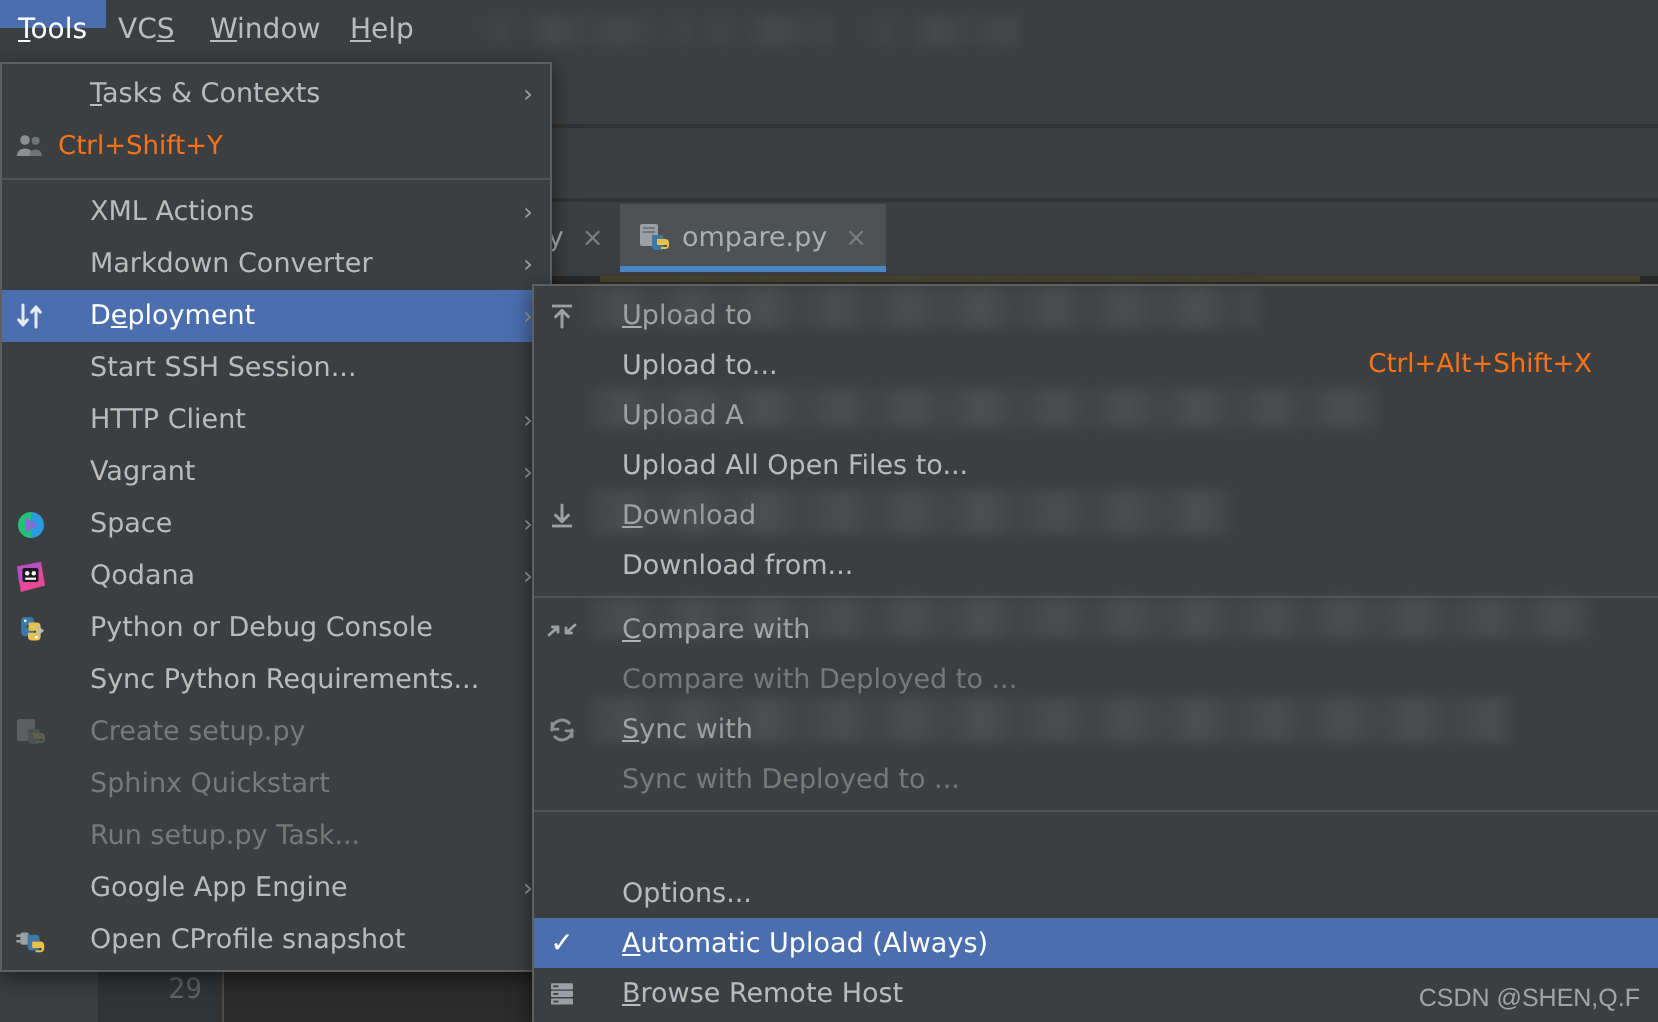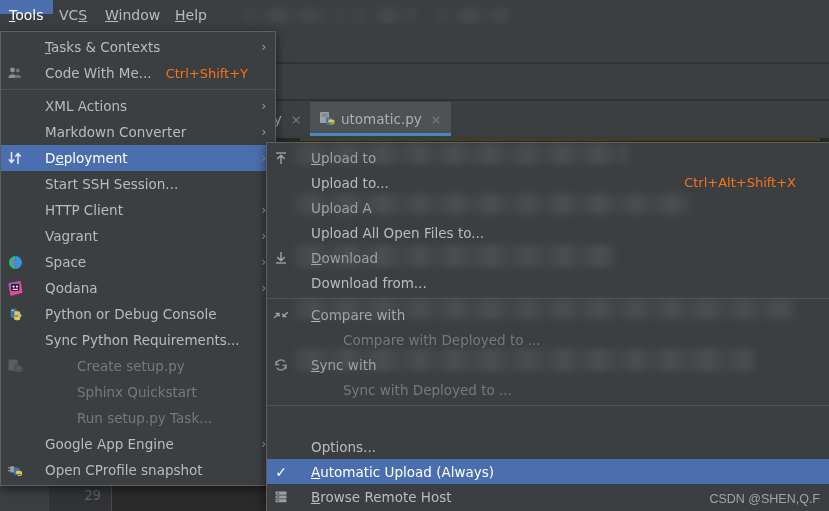--- a/index.html
+++ b/index.html
@@ -100,21 +100,21 @@
   .menu-row {
     position:relative;
     display:flex; align-items:center;
     height:25px;
     padding:0 0 0 0;
     color:#bbbbbb;
     font-size:13.5px;
     white-space:nowrap;
   }
   .menu-row.sel { background:#4b6eaf; color:#ffffff; }
-  .menu-row.disabled { color:#787878;gap:32px; }
+  .menu-row.disabled { color:#787878; }
   .mi-icon {
     width:28px; min-width:28px; height:25px;
     display:flex; align-items:center; justify-content:center;
   }
   .mi-label { flex:1; padding-right:14px;margin-left:16px; }
   .mi-accel { color:#f97316; padding-right:12px; font-size:13px; }
   .mi-arrow {
     width:22px; min-width:22px; text-align:center; color:#9aa0a2; font-size:12px;
   }
   .sep { height:1px; background:#515354; margin:3px 0; }
@@ -194,21 +194,21 @@
     <div class="tab active" style="left:310px;">
       <span>
         <svg width="16" height="16" viewBox="0 0 16 16">
           <rect x="1" y="1" width="9" height="11" rx="1" fill="#9aa0a3"></rect>
           <rect x="2.5" y="2.5" width="6" height="1" fill="#70767a"></rect>
           <rect x="2.5" y="4.5" width="6" height="1" fill="#70767a"></rect>
           <path d="M7 6.5h4a2 2 0 0 1 2 2v1H9.5v1H13v1.5a2 2 0 0 1-2 2H9a2 2 0 0 1-2-2z" fill="#3c78a8"></path>
           <path d="M9.5 8.5h4a2 2 0 0 1 2 2v1a2 2 0 0 1-2 2h-2v-1h3v-1H9.5z" fill="#e8c34a"></path>
         </svg>
       </span>
-      <span>utomatic.py</span>
+      <span>ompare.py</span>
       <span class="tab-close">×</span>
       <span class="tab-underline"></span>
     </div>
   </div>
 
   <div class="toolbar-row" style="top:62px; height:1px; background:#323232;"></div>
   <div class="toolbar-row" style="top:99px; height:1px; background:#323232;"></div>
 
   <div class="menu" id="tools-menu">
 
@@ -220,21 +220,20 @@
 
     <div class="menu-row">
       <span class="mi-icon">
         <svg width="16" height="16" viewBox="0 0 16 16">
           <circle cx="5.5" cy="5" r="2.4" fill="#8c9093"></circle>
           <path d="M1.4 13c0-2.3 1.8-3.8 4.1-3.8S9.6 10.7 9.6 13z" fill="#8c9093"></path>
           <circle cx="10.8" cy="5.4" r="2" fill="#6f7477"></circle>
           <path d="M7.6 13c0-2 1.5-3.3 3.2-3.3S14 11 14 13z" fill="#6f7477"></path>
         </svg>
       </span>
-      <span class="mi-label">Code With Me...</span>
       <span class="mi-accel">Ctrl+Shift+Y</span>
       <span class="mi-arrow"></span>
     </div>
 
     <div class="sep"></div>
 
     <div class="menu-row">
       <span class="mi-icon"></span>
       <span class="mi-label">XML Actions</span>
       <span class="mi-arrow">›</span>

